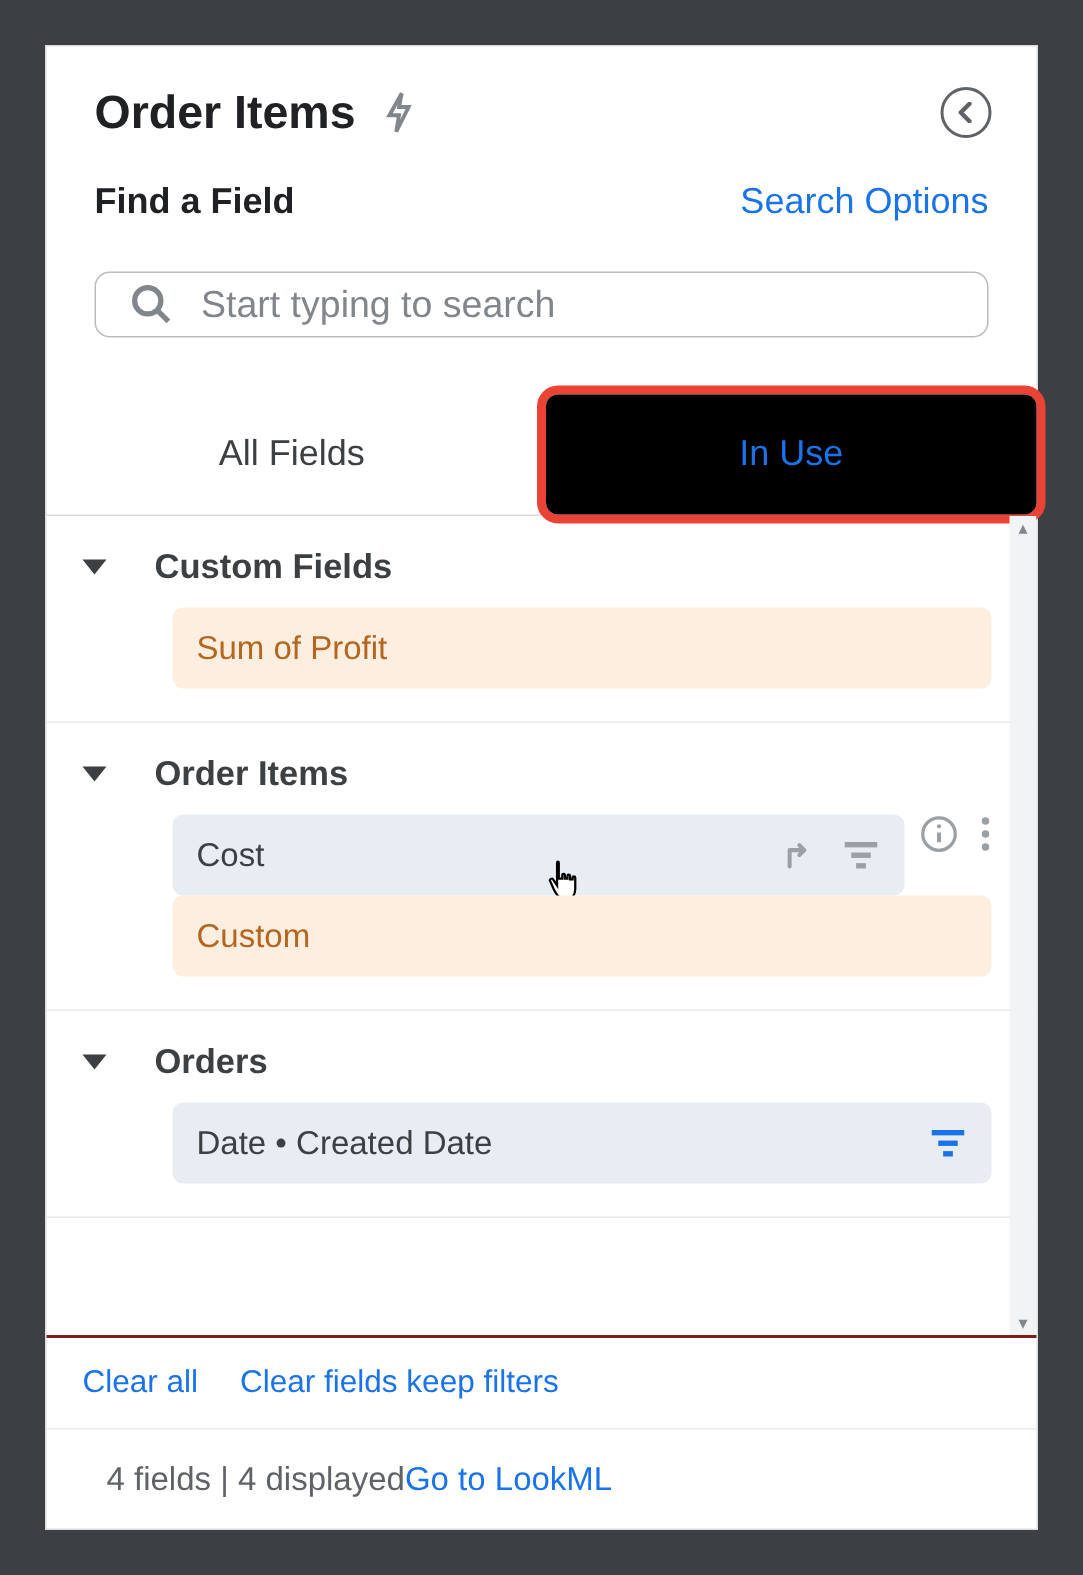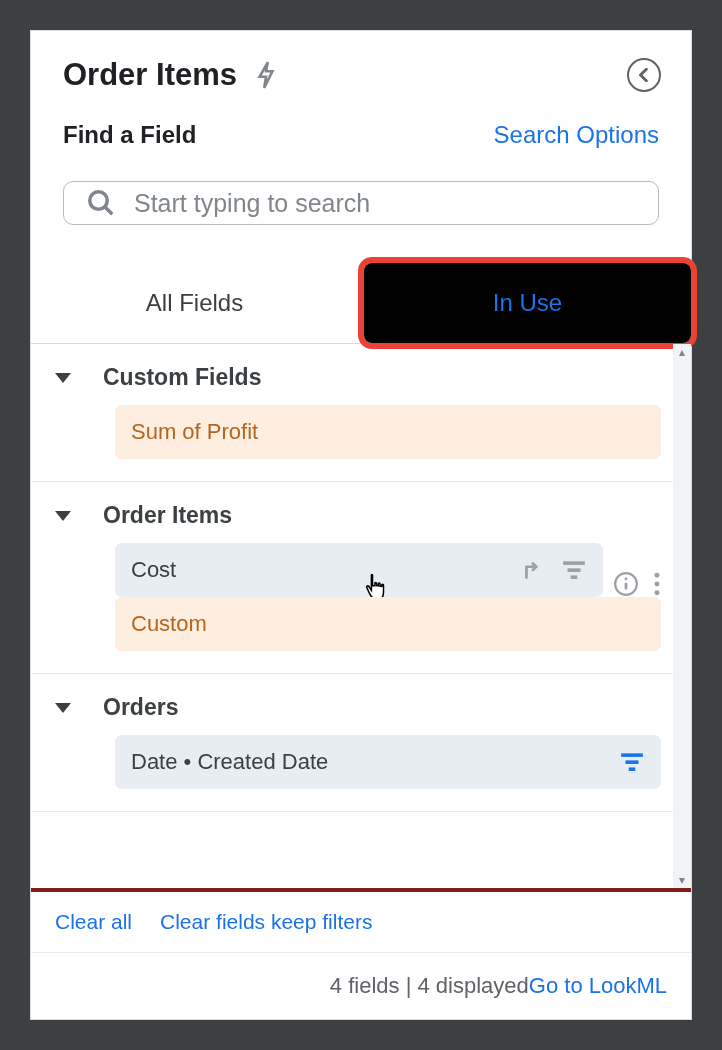--- a/index.html
+++ b/index.html
@@ -162,41 +162,41 @@
   }
   .field-actions-outer {
     display: flex;
     align-items: center;
     gap: 14px;
     color: #9aa0a6;
     margin-left: 10px;
   }
   .field-row {
     display: flex;
-    align-items: flex-end;
+    align-items: flex-start;
   }
   .field-row .field { flex: 1; }
   .icon-svg { display: block; }
   .filter-icon-blue { color: #1a73e8; }
   .cursor-overlay {
     position: absolute;
     pointer-events: none;
   }
   .footer-links {
-    border-top: 4px solid #7f1d1d;
+    border-top: 2px solid #7f1d1d;
     padding: 18px 24px;
     display: flex;
     gap: 28px;
   }
   .footer-links a { font-size: 21px; color: #1a73e8; text-decoration: none; cursor: pointer; }
   .footer-status {
     border-top: 1px solid #e8eaed;
-    padding: 20px 24px;
-    display: flex;
-    justify-content: flex-end;
+    padding: 20px 40px;
+    display: flex;
+    justify-content: flex-start;
     font-size: 22px;
   }
   .status-text { color: #5f6368; }
   .lookml-link { color: #1a73e8; cursor: pointer; }
 </style>
 </head>
 <body>
 
 <div class="panel">
 

